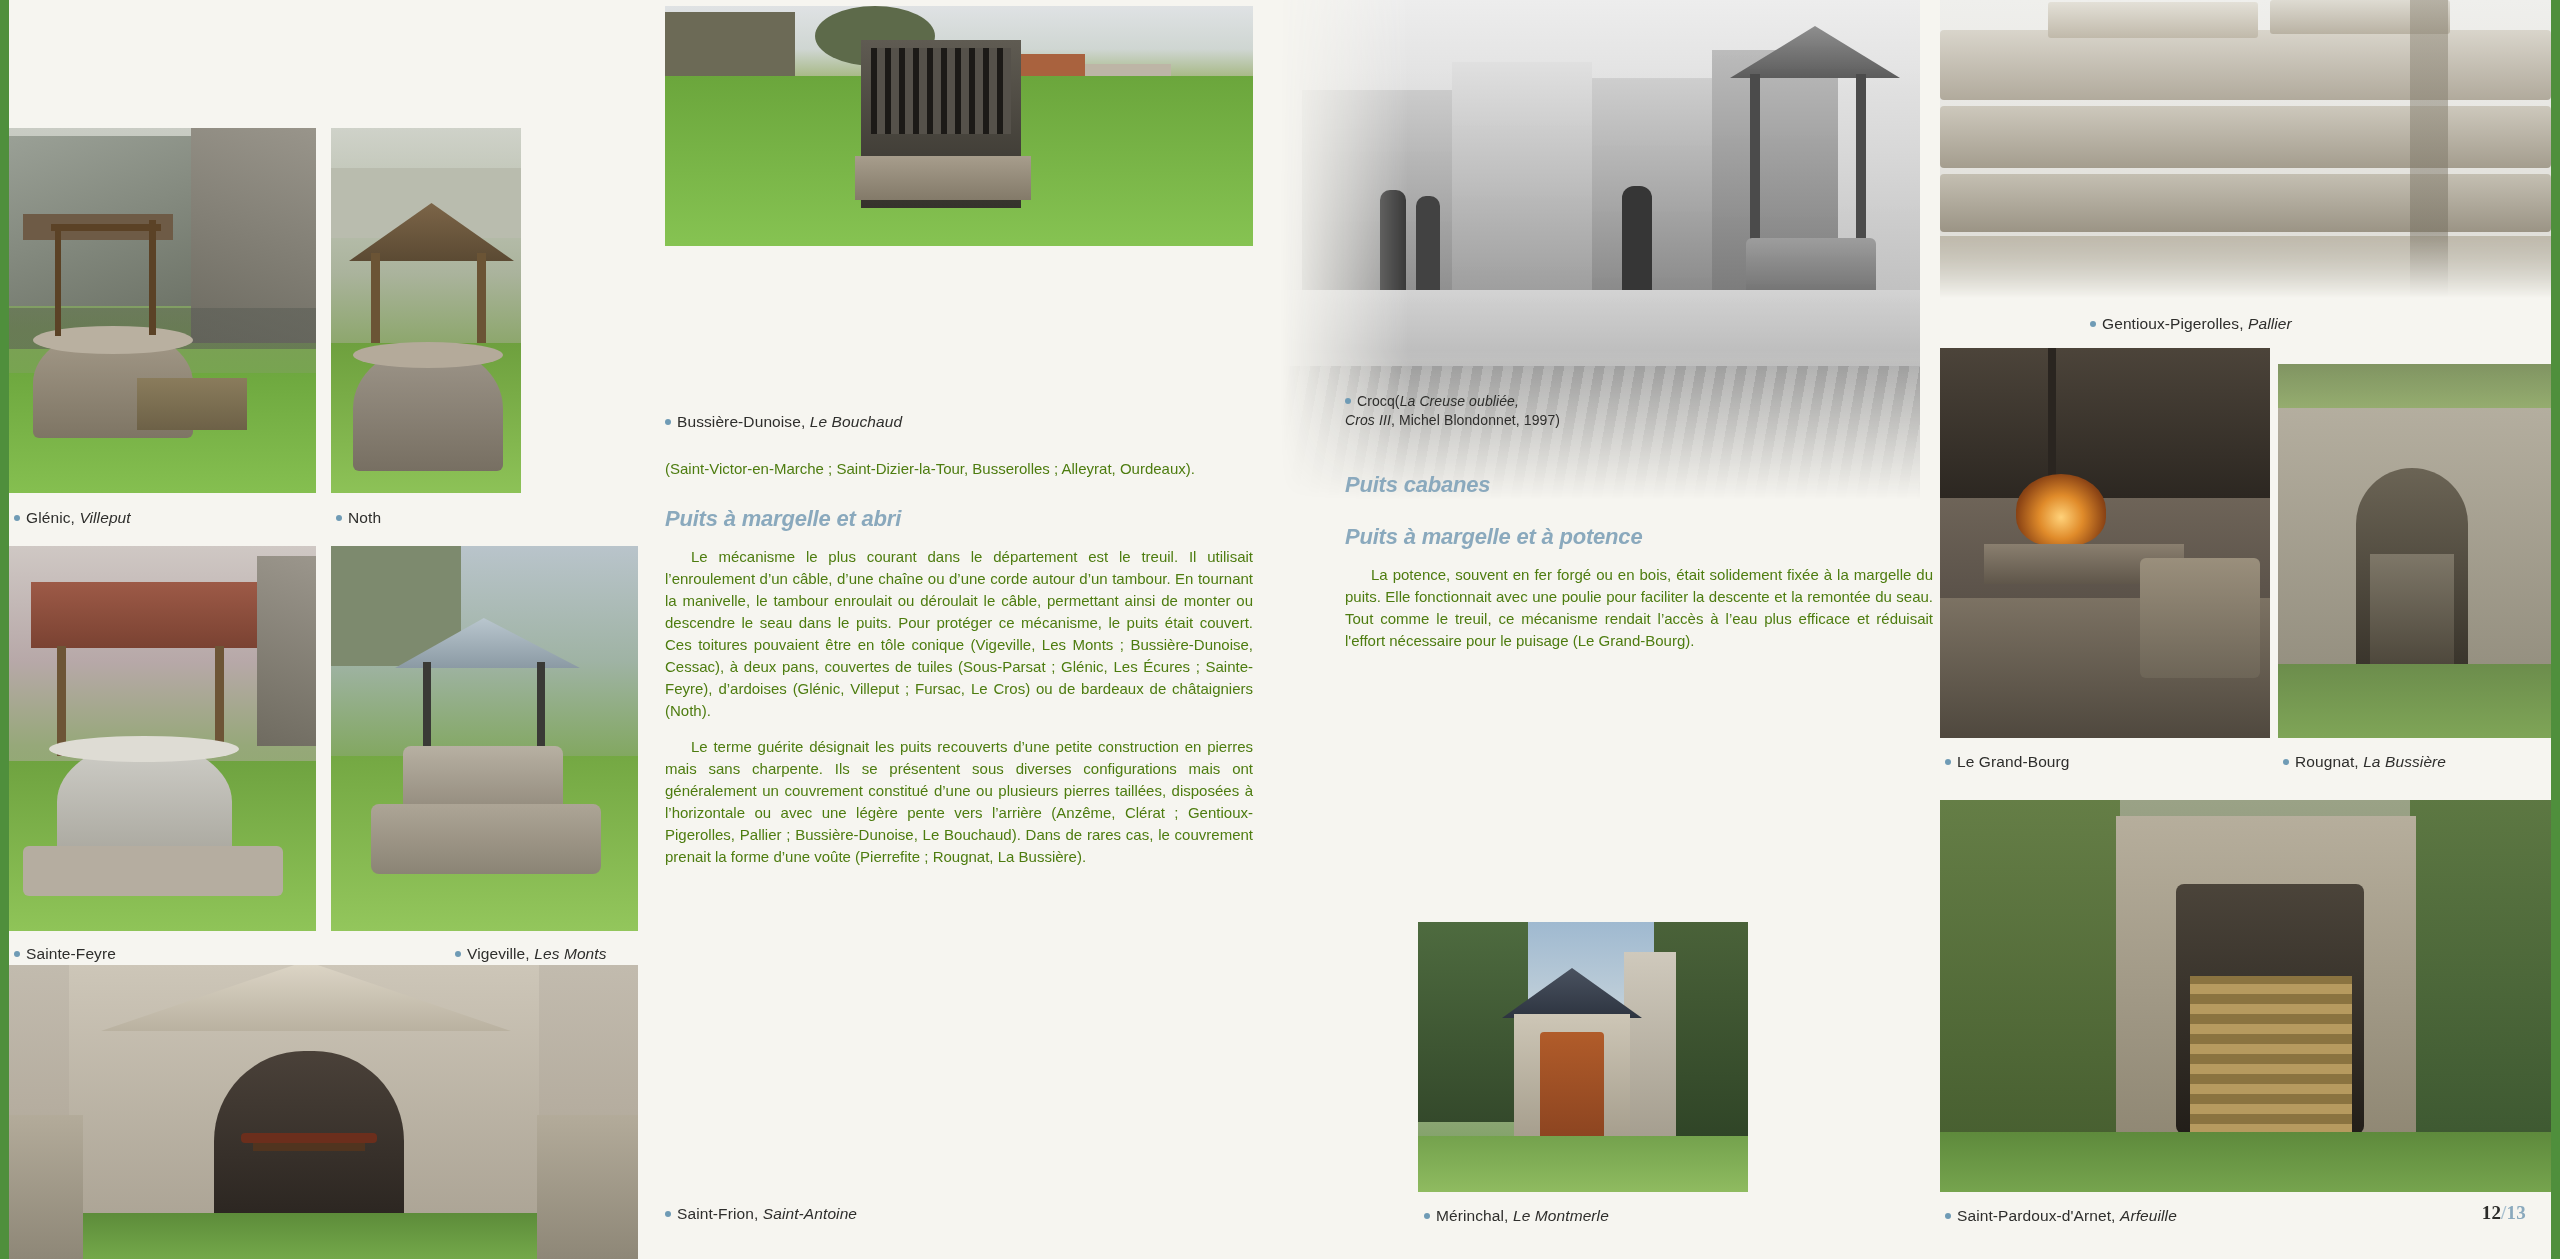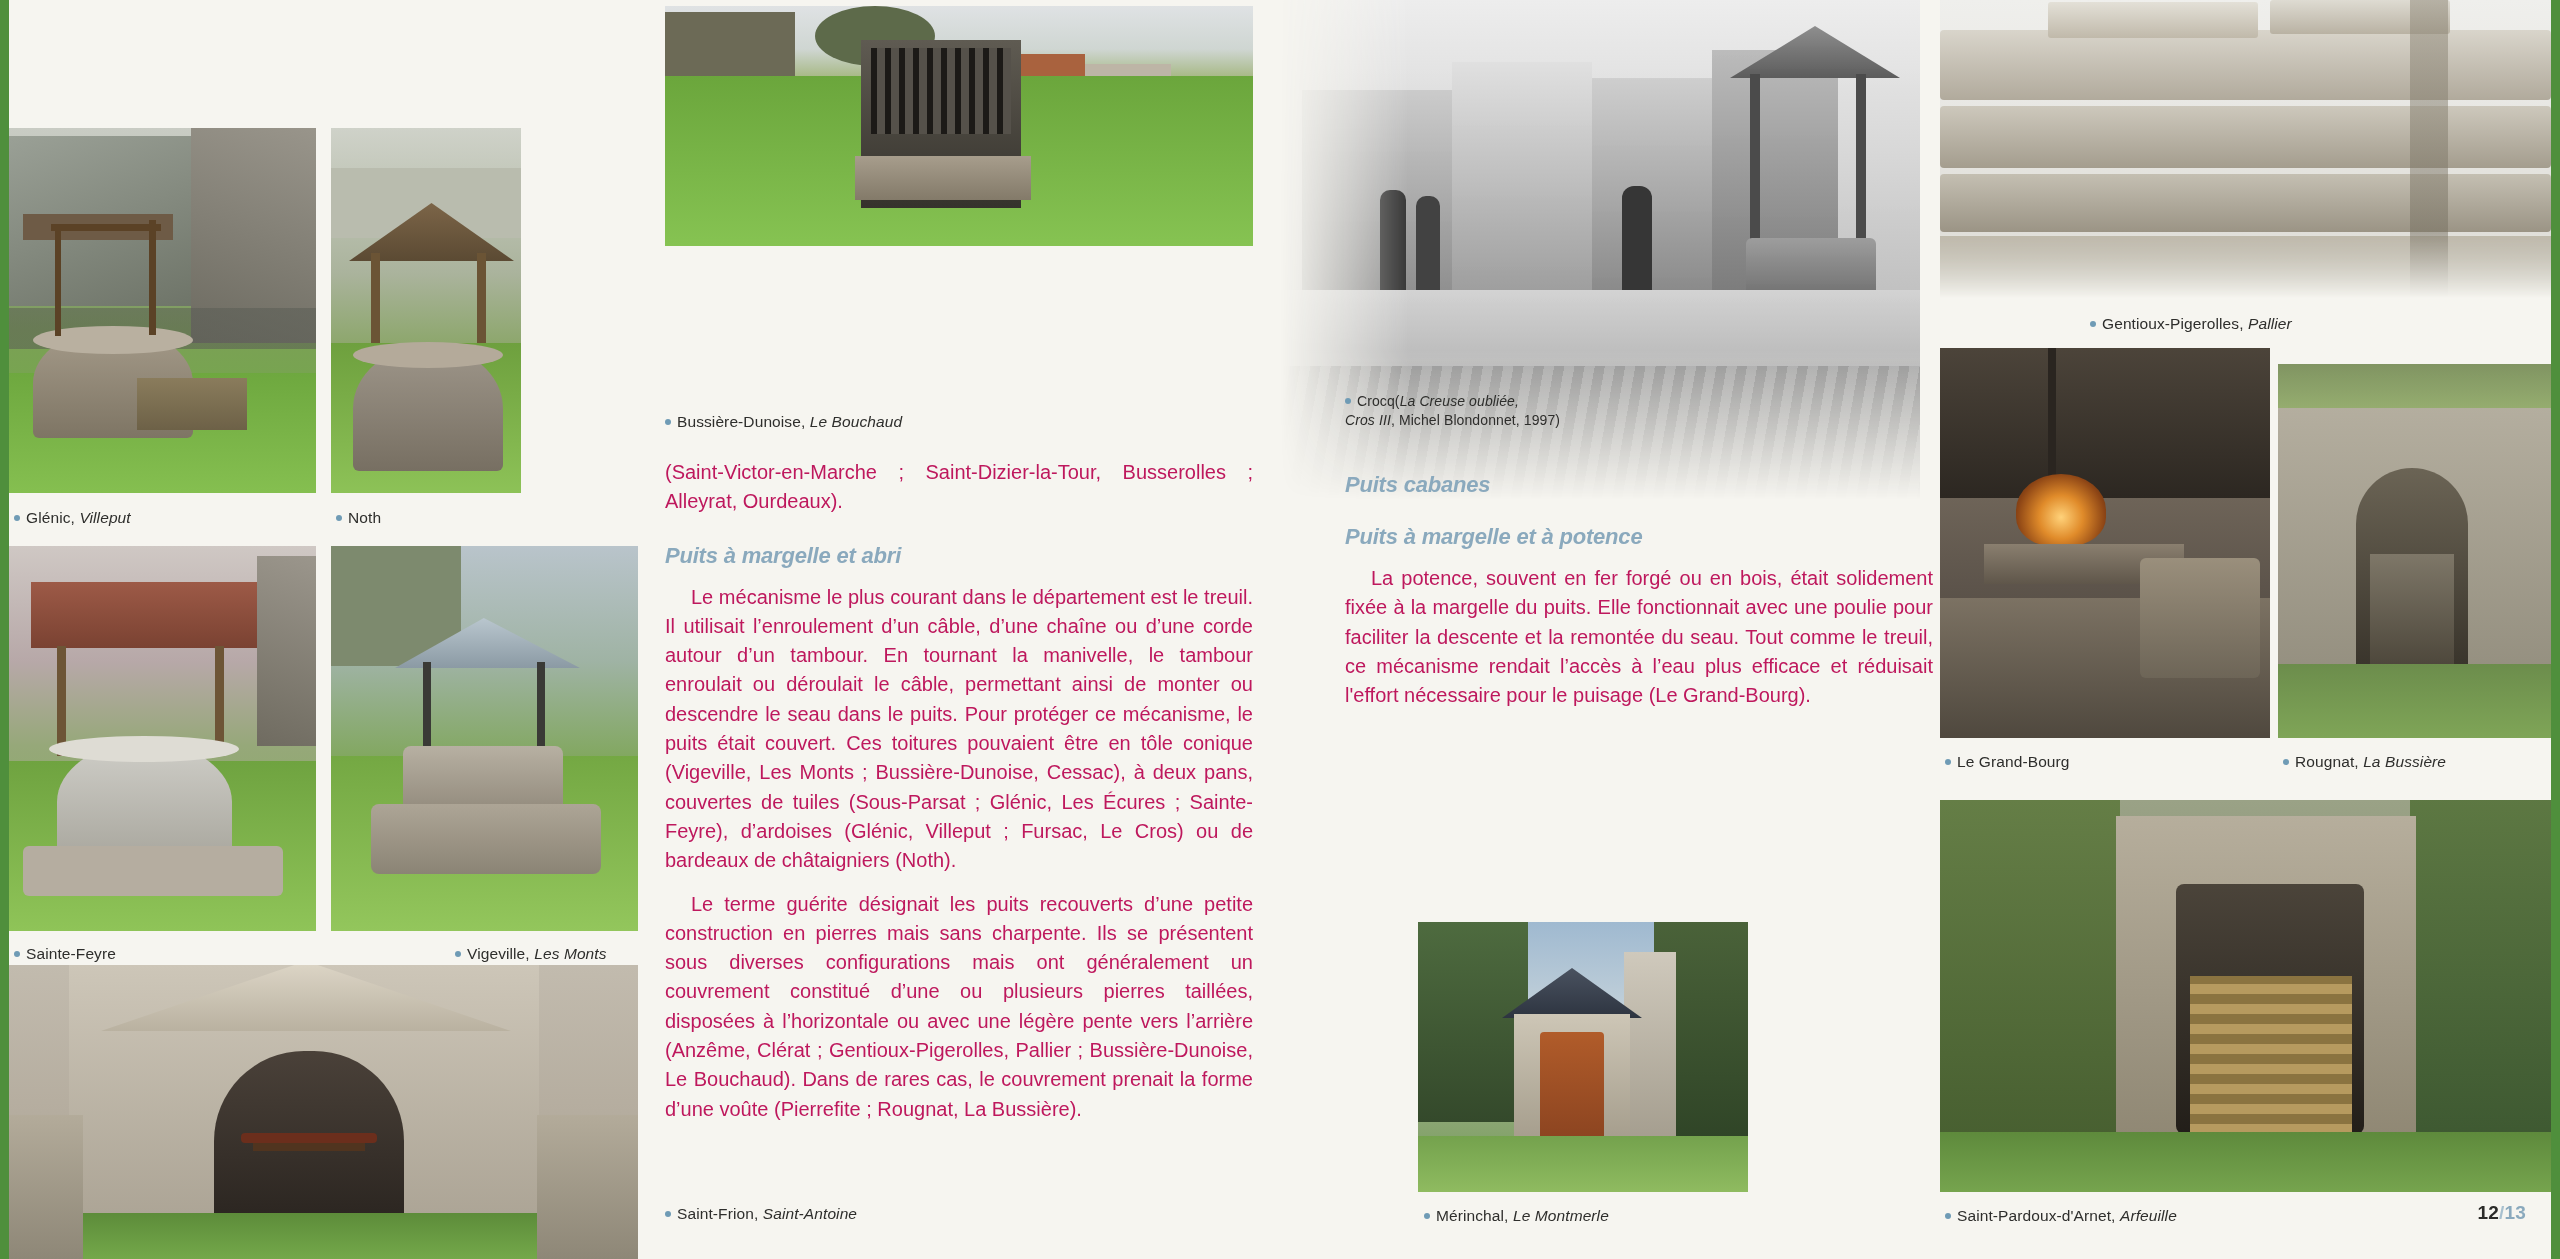--- a/index.html
+++ b/index.html
@@ -44,23 +44,23 @@
     background: #6f9bb5;
     margin-right: 6px;
     vertical-align: 2px;
   }
   .caption i { }
   .caption.small { font-size: 14px; line-height: 1.35; white-space: normal; }
 
   
   .col { position: absolute; }
   .body-text {
-    font-size: 20px;
+    font-size: 15px;
     line-height: 1.465;
-    color: #be185d;
+    color: #4d7c0f;
     text-align: justify;
     text-justify: inter-word;
     hyphens: manual;
   }
   .body-text.indent { text-indent: 26px; }
   h2.sect {
     font-size: 22px;
     font-style: italic;
     font-weight: bold;
     color: #8aa9bd;
@@ -298,17 +298,17 @@
     <div class="bldg" style="left:176px;top:16px;width:300px;height:360px;background:linear-gradient(#b6ae9c,#8b836f);"></div>
     <div class="bldg" style="left:236px;top:84px;width:188px;height:250px;background:linear-gradient(#4b443a,#221e19);border-radius:8px;"></div>
     <div class="bldg" style="left:250px;top:176px;width:162px;height:158px;background:repeating-linear-gradient(0deg,#b69a5f 0 10px,#8a7340 10px 20px);"></div>
     <div class="ground" style="height:60px;background:linear-gradient(#5e8a3c,#76a44e);"></div>
   </div>
   <div class="caption" style="left:1945px; top:1206px;">
     <span class="dot"></span><span>Saint-Pardoux-d'Arnet,</span>
     <i>Arfeuille</i>
   </div>
 
-  <div class="folio" style="right:34px; top:1202px;">
+  <div class="folio" style="right:34px; top:1202px;font-family:Liberation Serif, serif;">
     <span>12</span><span class="slash">/</span><span class="pg2">13</span>
   </div>
 
 </div>
 
 </body></html>

